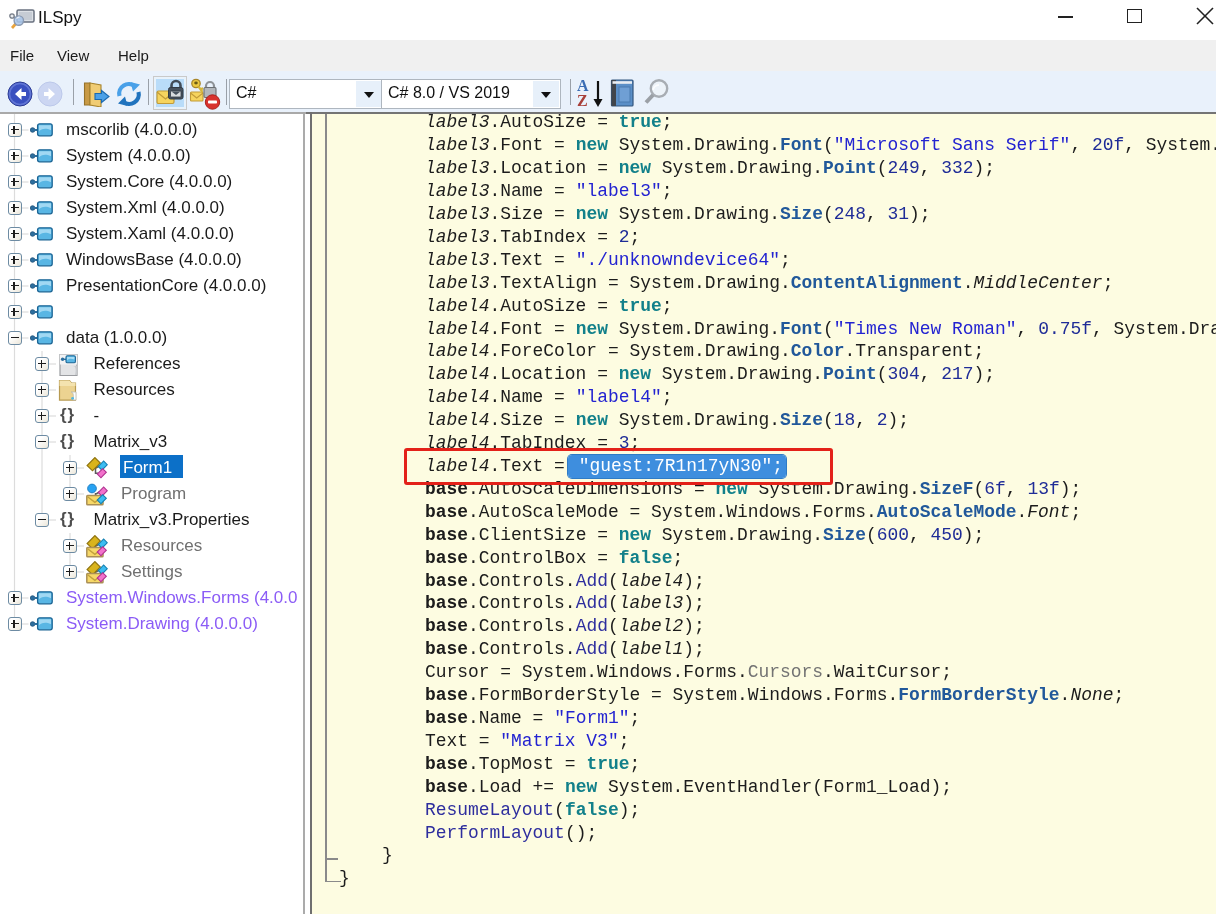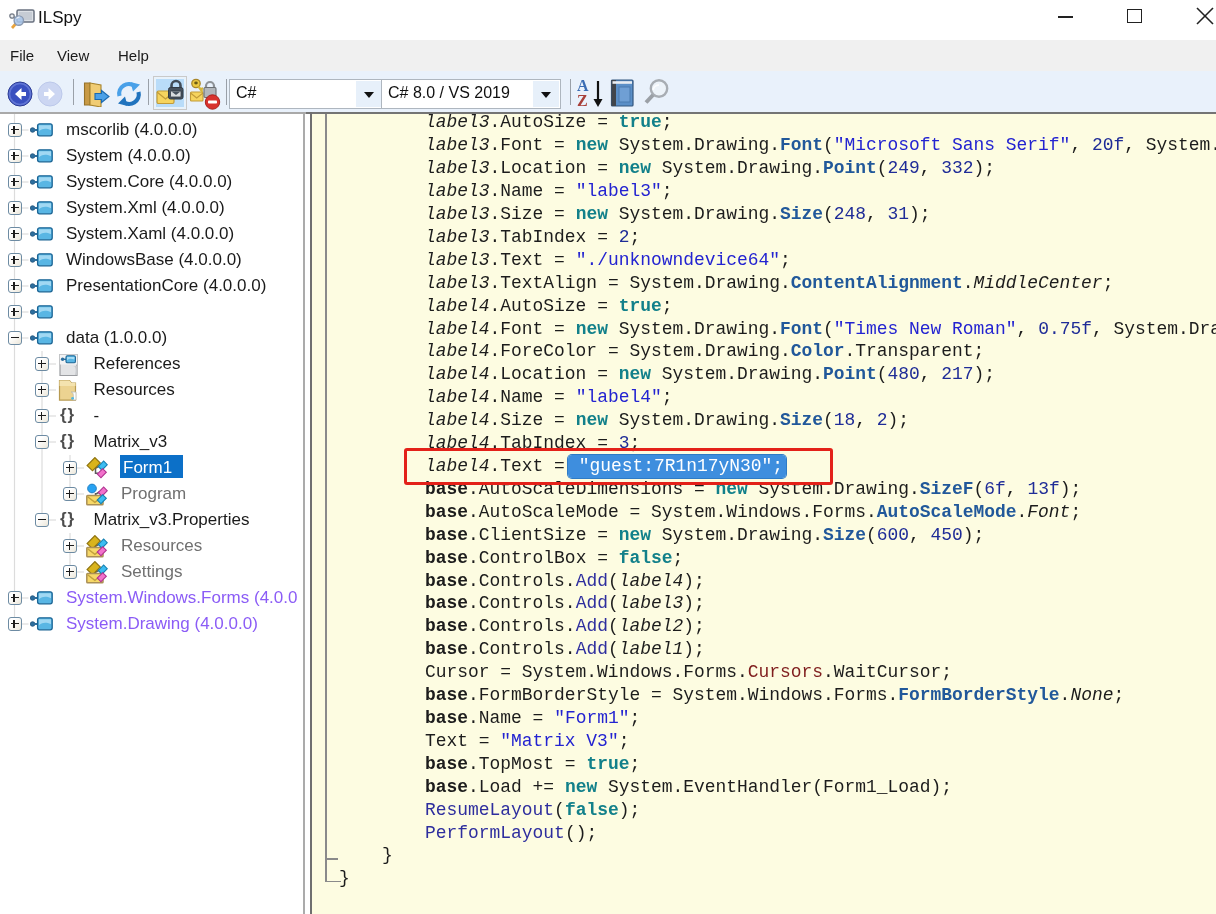--- a/index.html
+++ b/index.html
@@ -39,21 +39,21 @@
 #ftick1 { position:absolute; left:13px; top:744px; width:13px; height:1.5px; background:#8a8a8a; }
 #ftick2 { position:absolute; left:13px; top:766.5px; width:16px; height:1.5px; background:#8a8a8a; }
 pre#code { position:absolute; left:27px; top:-2.6px; font-family:"Liberation Mono",monospace; font-size:17.93px; line-height:22.9px; color:#1c1c1c; white-space:pre; }
 pre#code .v { font-style:italic; }
 pre#code .b { font-weight:bold; }
 pre#code .k { font-weight:bold; color:#12808a; }
 pre#code .t { font-weight:bold; color:#21589a; }
 pre#code .m { font-weight:normal; color:#2e2e9e; }
 pre#code .s { color:#2323d1; }
 pre#code .n { color:#1f2c97; }
-pre#code .y { color:#7f1d1d; }
+pre#code .y { color:#737373; }
 pre#code .i { font-style:italic; }
 #selbox { background:#3e8ede; color:#fff; border-radius:4px; box-shadow:0 0 0 1px #2e7bc6; margin-left:3px; padding:1px 3px 2px 0; }
 #selbox * { color:#fff !important; }
 #redrect { position:absolute; left:92px; top:334px; width:429px; height:37px; border:3px solid #e32119; border-radius:3px; }
 </style>
 </head>
 <body>
 <div id="win">
   <div id="titlebar">
     <svg width="26" height="24" style="position:absolute;left:9px;top:7px" viewBox="0 0 26 24">
@@ -355,21 +355,21 @@
         <span class="v">label3</span>.Font = <span class="k">new</span> System.Drawing.<span class="t">Font</span>(<span class="s">"Microsoft Sans Serif"</span>, <span class="n">20f</span>, System.Drawing..);
         <span class="v">label3</span>.Location = <span class="k">new</span> System.Drawing.<span class="t">Point</span>(<span class="n">249</span>, <span class="n">332</span>);
         <span class="v">label3</span>.Name = <span class="s">"label3"</span>;
         <span class="v">label3</span>.Size = <span class="k">new</span> System.Drawing.<span class="t">Size</span>(<span class="n">248</span>, <span class="n">31</span>);
         <span class="v">label3</span>.TabIndex = <span class="n">2</span>;
         <span class="v">label3</span>.Text = <span class="s">"./unknowndevice64"</span>;
         <span class="v">label3</span>.TextAlign = System.Drawing.<span class="t">ContentAlignment</span>.<span class="i">MiddleCenter</span>;
         <span class="v">label4</span>.AutoSize = <span class="k">true</span>;
         <span class="v">label4</span>.Font = <span class="k">new</span> System.Drawing.<span class="t">Font</span>(<span class="s">"Times New Roman"</span>, <span class="n">0.75f</span>, System.Drawing..);
         <span class="v">label4</span>.ForeColor = System.Drawing.<span class="t">Color</span>.Transparent;
-        <span class="v">label4</span>.Location = <span class="k">new</span> System.Drawing.<span class="t">Point</span>(<span class="n">480</span>, <span class="n">217</span>);
+        <span class="v">label4</span>.Location = <span class="k">new</span> System.Drawing.<span class="t">Point</span>(<span class="n">304</span>, <span class="n">217</span>);
         <span class="v">label4</span>.Name = <span class="s">"label4"</span>;
         <span class="v">label4</span>.Size = <span class="k">new</span> System.Drawing.<span class="t">Size</span>(<span class="n">18</span>, <span class="n">2</span>);
         <span class="v">label4</span>.TabIndex = <span class="n">3</span>;
         <span class="v">label4</span>.Text =<span id="selbox"> <span class="s">"guest:7R1n17yN30"</span>;</span>
         <span class="b">base</span>.AutoScaleDimensions = <span class="k">new</span> System.Drawing.<span class="t">SizeF</span>(<span class="n">6f</span>, <span class="n">13f</span>);
         <span class="b">base</span>.AutoScaleMode = System.Windows.Forms.<span class="t">AutoScaleMode</span>.<span class="i">Font</span>;
         <span class="b">base</span>.ClientSize = <span class="k">new</span> System.Drawing.<span class="t">Size</span>(<span class="n">600</span>, <span class="n">450</span>);
         <span class="b">base</span>.ControlBox = <span class="k">false</span>;
         <span class="b">base</span>.Controls.<span class="m">Add</span>(<span class="v">label4</span>);
         <span class="b">base</span>.Controls.<span class="m">Add</span>(<span class="v">label3</span>);

